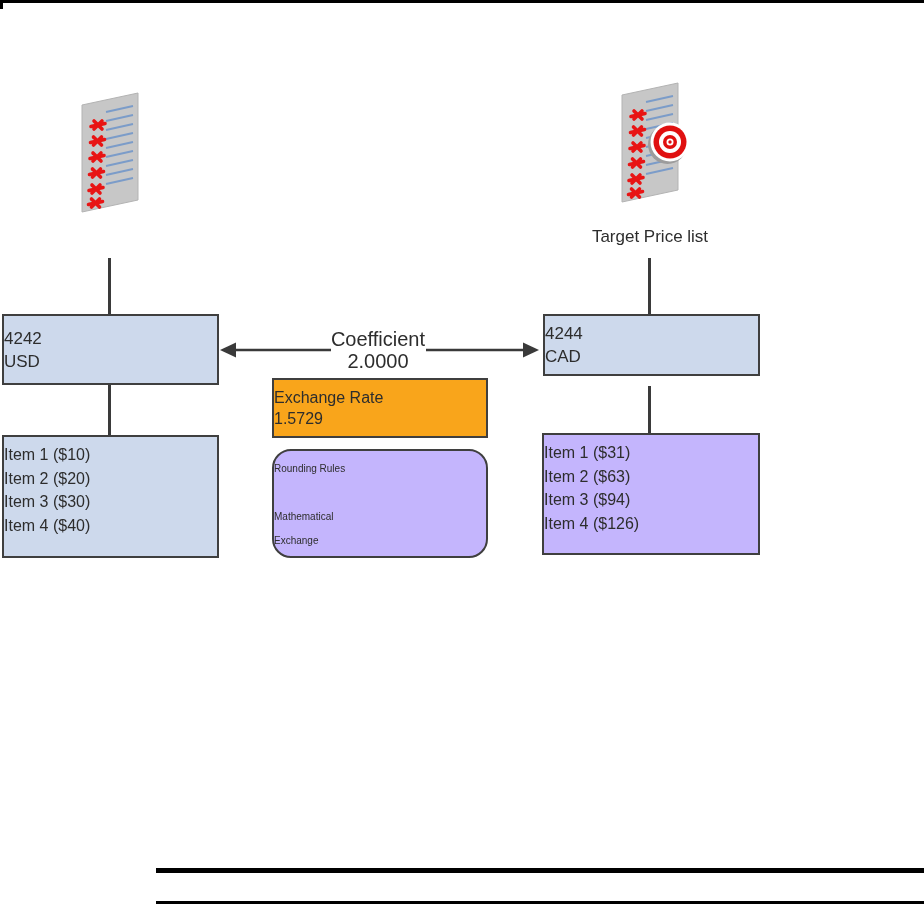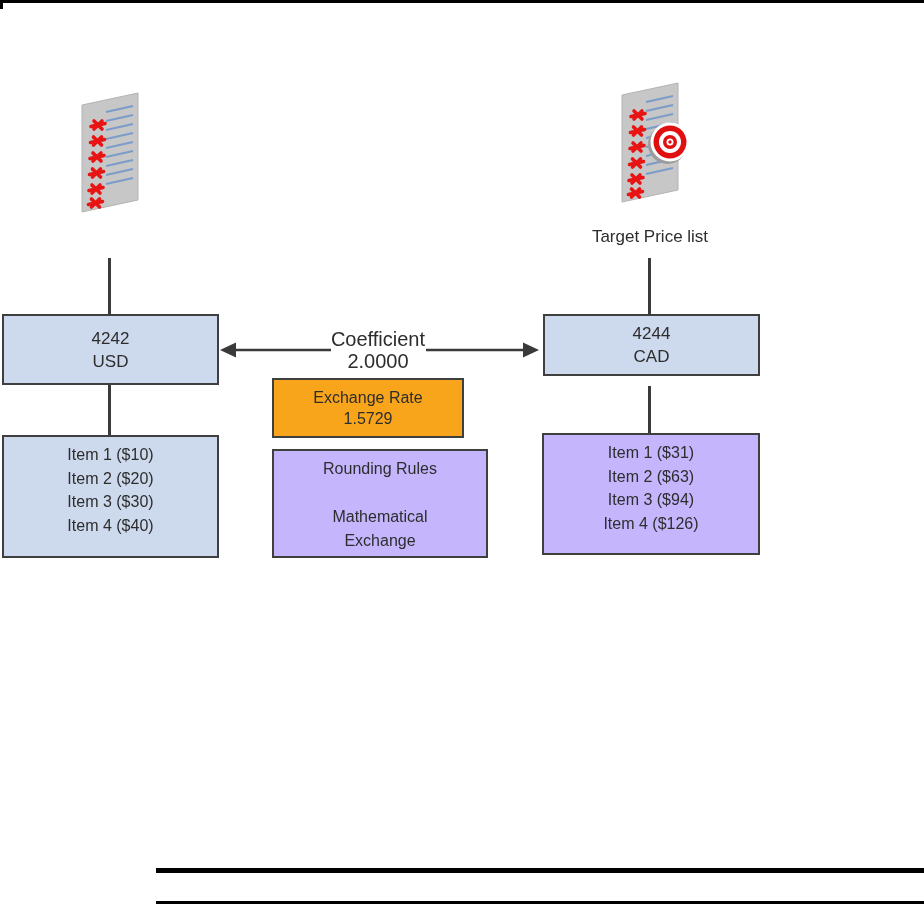--- a/index.html
+++ b/index.html
@@ -12,40 +12,40 @@
     overflow:hidden;
   }
   .abs{position:absolute;}
   .blackbar{background:#000000;}
   .vline{position:absolute;width:3px;background:#3a3a3a;}
   .box{
     position:absolute;
     border:2px solid #3f3f3f;
     box-sizing:border-box;
     display:flex;flex-direction:column;
-    align-items:center;text-align:center;
+    align-items:flex-start;text-align:center;
     font-size:16px;color:#2d2d2d;
   }
   .box.center{justify-content:center;}
   .box.toppad{justify-content:flex-start;padding-top:6px;}
   .lightblue{background:#cdd9ec;}
   .medblue{background:#c4b5fd;}
   .orange{background:#f9a51b;}
   .hdr-box{line-height:23px;font-size:17px;}
   .items-box{line-height:23.5px;font-size:16px;}
   .iconlabel{
     position:absolute;width:200px;text-align:center;
     font-size:17px;color:#2d2d2d;white-space:nowrap;
   }
   .coef{
     position:absolute;left:326px;top:328px;width:104px;
     text-align:center;font-size:20px;line-height:22px;color:#2d2d2d;
   }
   .spacer24{height:24px;}
-  .rounding-text{line-height:24px;font-size:16px;}
+  .rounding-text{line-height:24px;font-size:10px;border-radius:19px;}
   .exch-text{line-height:21px;font-size:16px;}
 </style>
 </head>
 <body>
 
 <div id="stage">
 
   <div class="abs blackbar" style="left:0;top:0;width:924px;height:3px;"></div>
   <div class="abs blackbar" style="left:0;top:0;width:3px;height:9px;"></div>
   <div class="abs blackbar" style="left:156px;top:868px;width:768px;height:5px;"></div>
@@ -189,21 +189,21 @@
     <div>Item 4 ($40)</div>
   </div>
 
   <div class="box medblue toppad items-box" style="left:542px;top:433px;width:218px;height:122px;">
     <div>Item 1 ($31)</div>
     <div>Item 2 ($63)</div>
     <div>Item 3 ($94)</div>
     <div>Item 4 ($126)</div>
   </div>
 
-  <div class="box orange center exch-text" style="left:272px;top:378px;width:192px;height:60px;">
+  <div class="box orange center exch-text" style="left:272px;top:378px;width:216px;height:60px;">
     <div>Exchange Rate</div>
     <div>1.5729</div>
   </div>
 
   <div class="box medblue toppad rounding-text" style="left:272px;top:449px;width:216px;height:109px;">
     <div>Rounding Rules</div>
     <div class="spacer24"></div>
     <div>Mathematical</div>
     <div>Exchange</div>
   </div>

